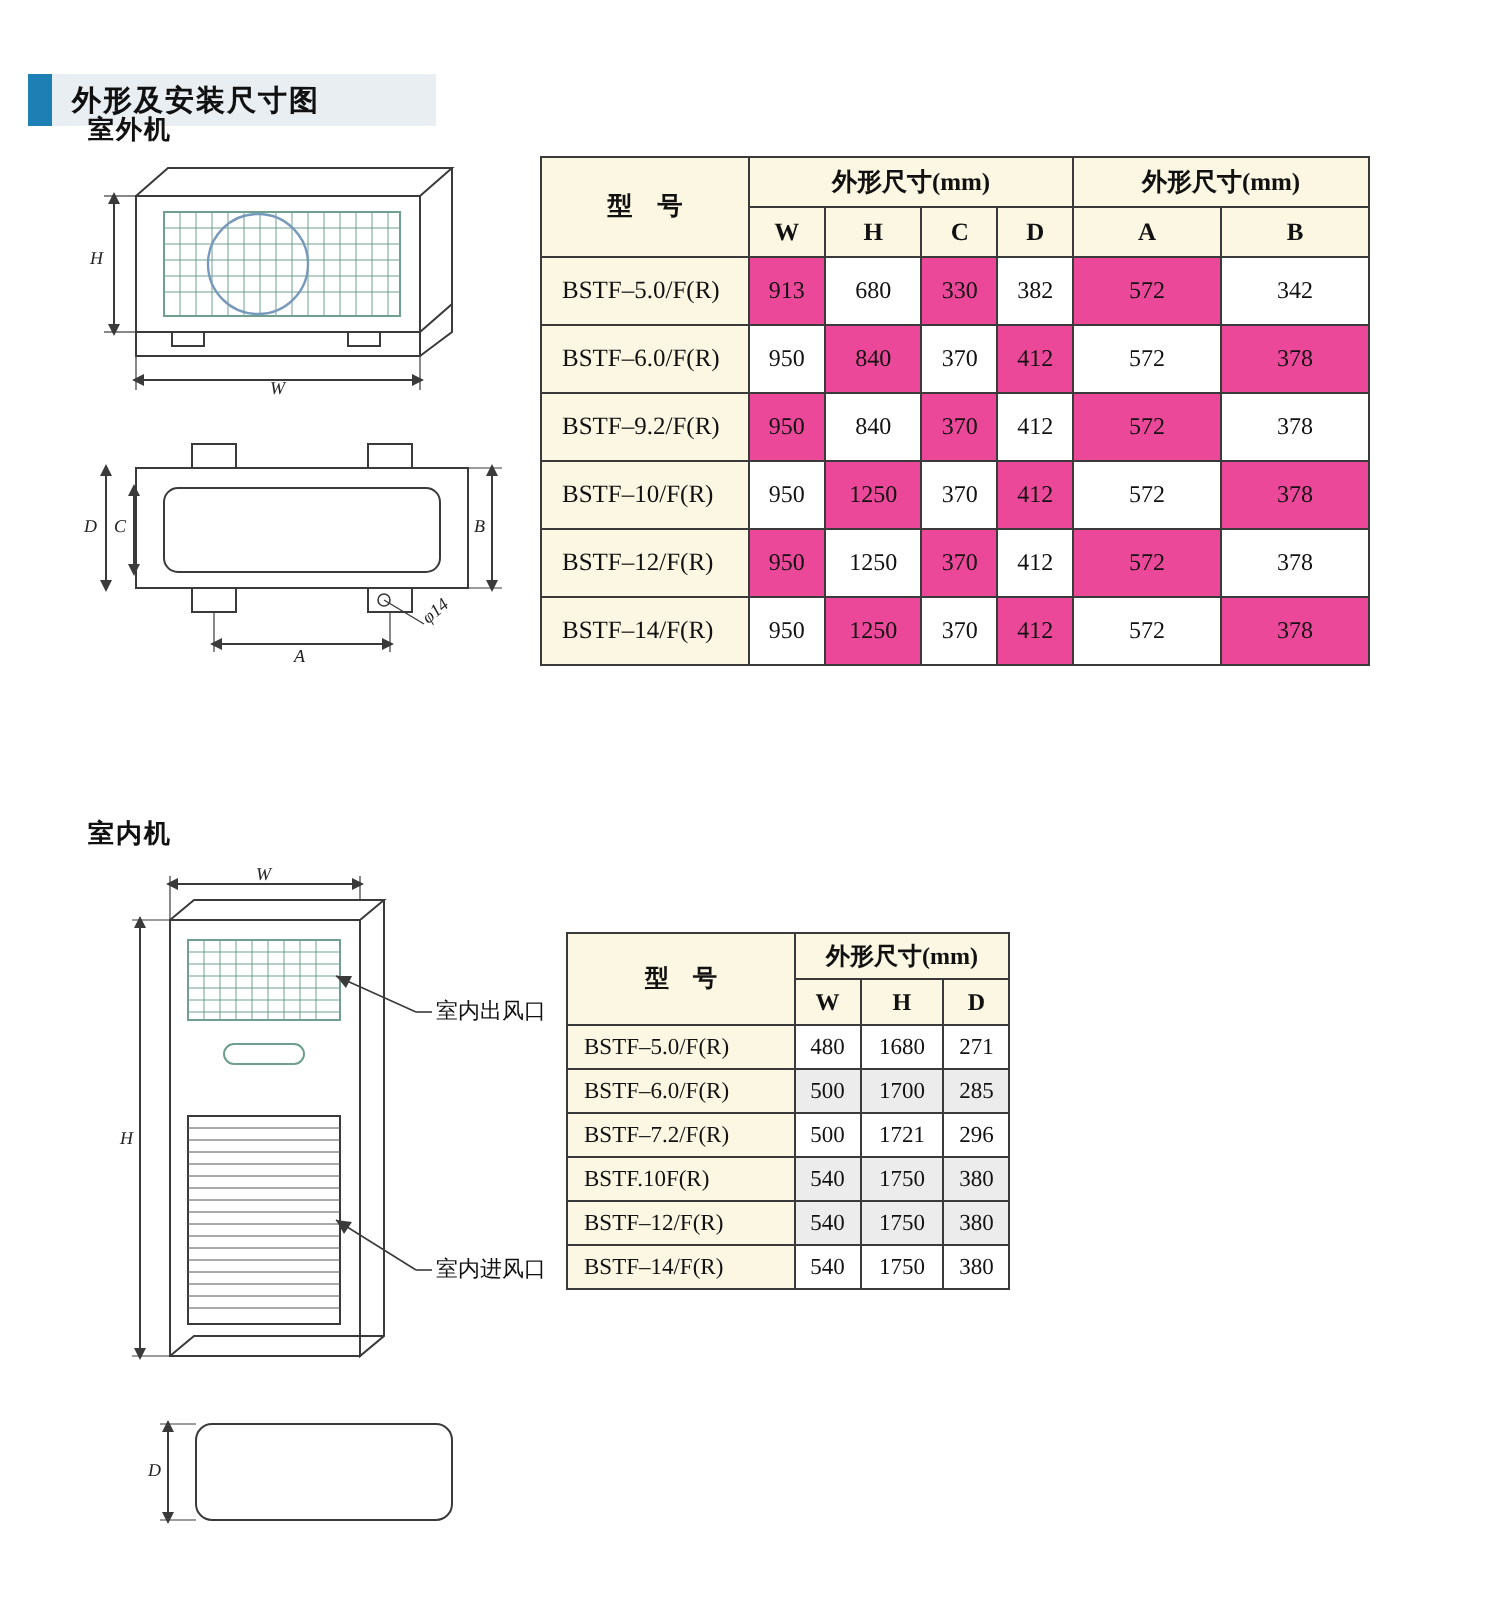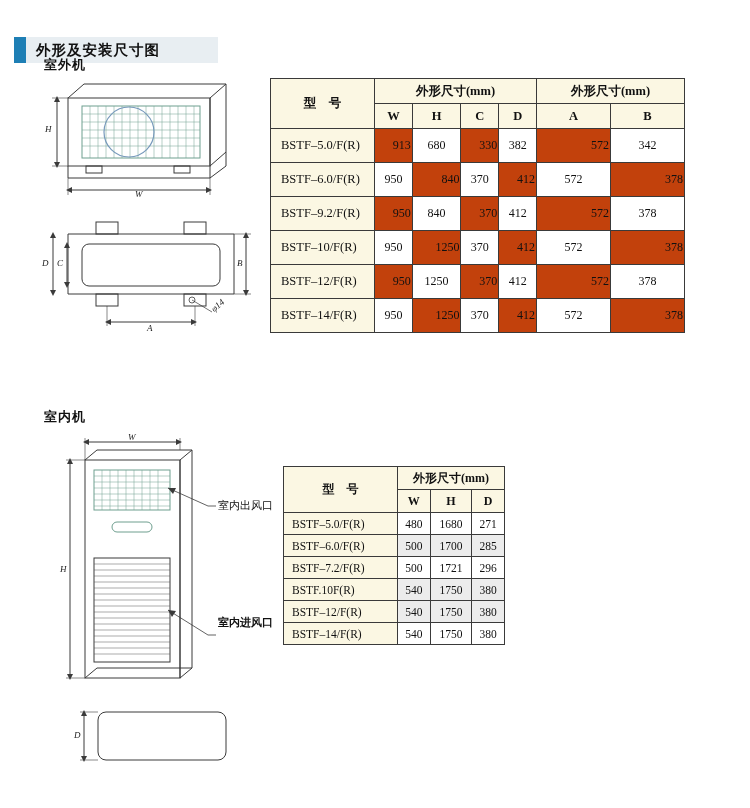--- a/index.html
+++ b/index.html
@@ -102,22 +102,21 @@
     height: 31px;
   }
   #table-outdoor td.model {
     background: #fbf7e3;
     font-size: 12.5px;
     text-align: left;
     padding-left: 10px;
     width: 92px;
   }
   #table-outdoor td.alt {
-    background: #c2410c;
-    text-align: right;
+    background: #ec4899;
   }
 
   
   #table-indoor {
     position: absolute;
     left: 283px;
     top: 466px;
     width: 222px;
   }
   #table-indoor th {
@@ -397,21 +396,21 @@
       <path d="M41 284 L44 278 L47 284" fill="#3a3a3a" stroke="none"></path>
       <path d="M41 324 L44 330 L47 324" fill="#3a3a3a" stroke="none"></path>
       <line x1="40" y1="280" x2="58" y2="280" stroke-width="0.6"></line>
       <line x1="40" y1="328" x2="58" y2="328" stroke-width="0.6"></line>
     </g>
   </svg>
   <div class="dim-text" style="left:88px; top:0px;">W</div>
   <div class="dim-text" style="left:20px; top:132px;">H</div>
   <div class="dim-text" style="left:34px; top:298px;">D</div>
   <div class="callout-text" style="left:178px; top:66px;">室内出风口</div>
-  <div class="callout-text" style="left:178px; top:183px;font-weight:bold;">室内进风口</div>
+  <div class="callout-text" style="left:178px; top:195px;">室内进风口</div>
 </div>
 
 <table id="table-indoor">
   <tbody>
       <tr>
     <th rowspan="2">型　号</th>
     <th colspan="3">外形尺寸(mm)</th>
   </tr>
   <tr>
     <th>W</th>

